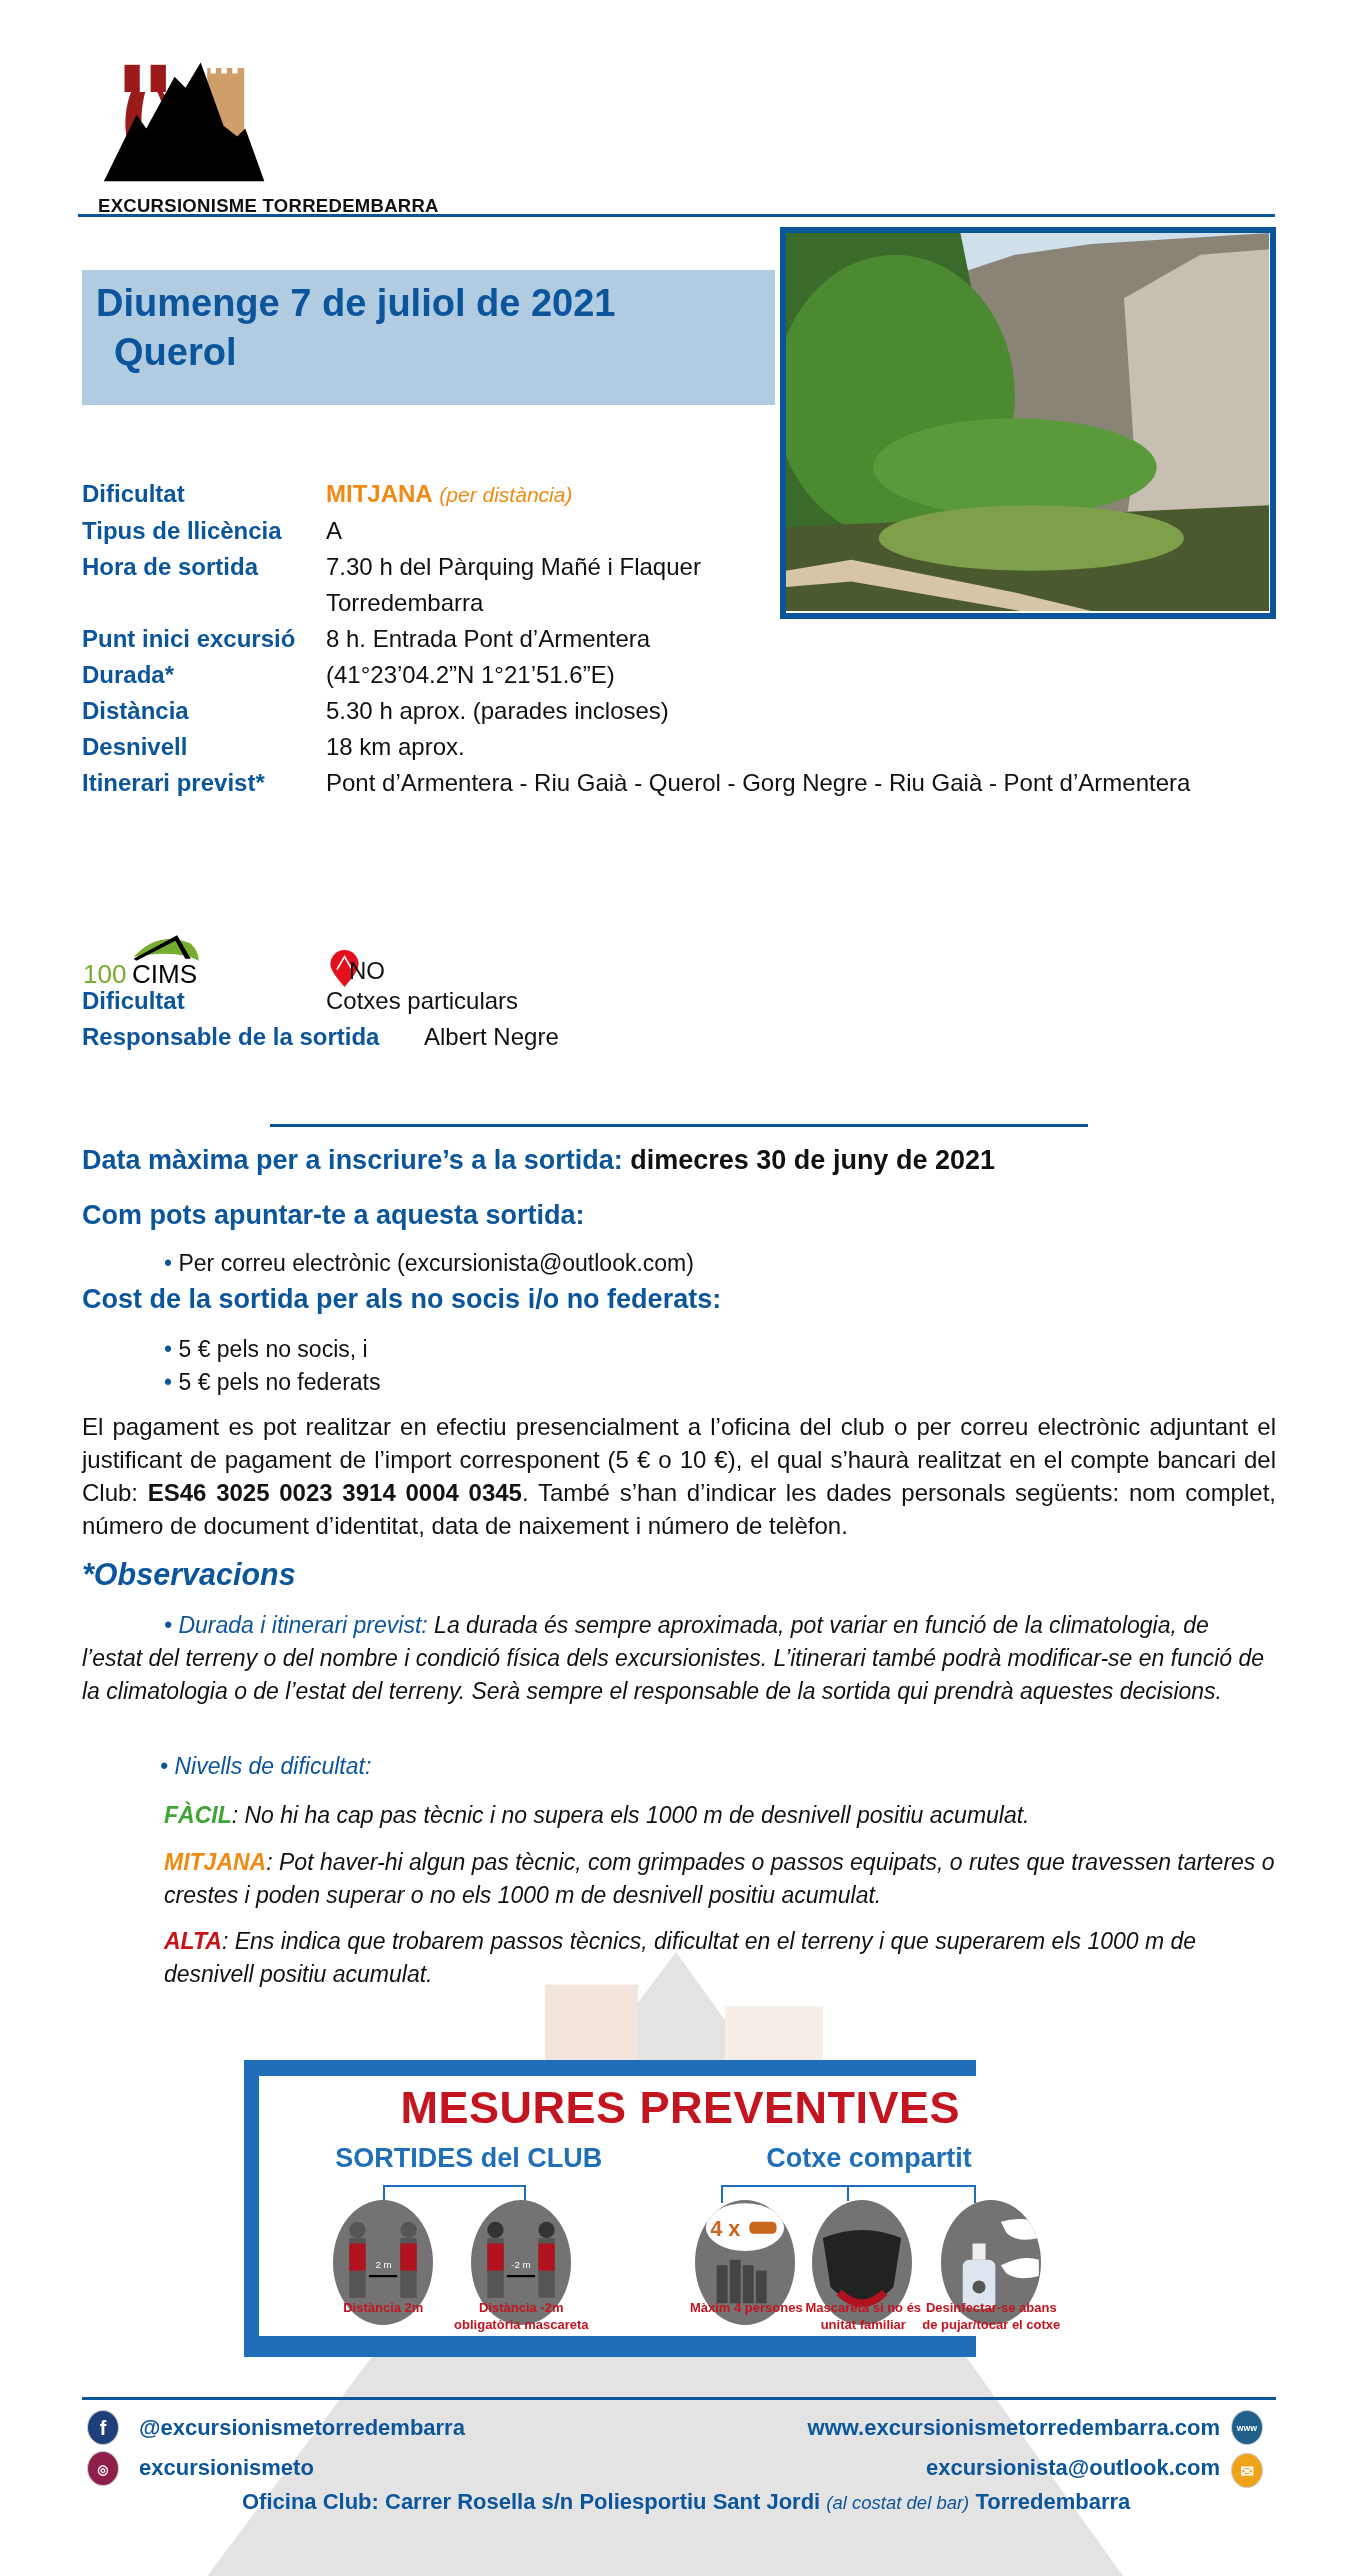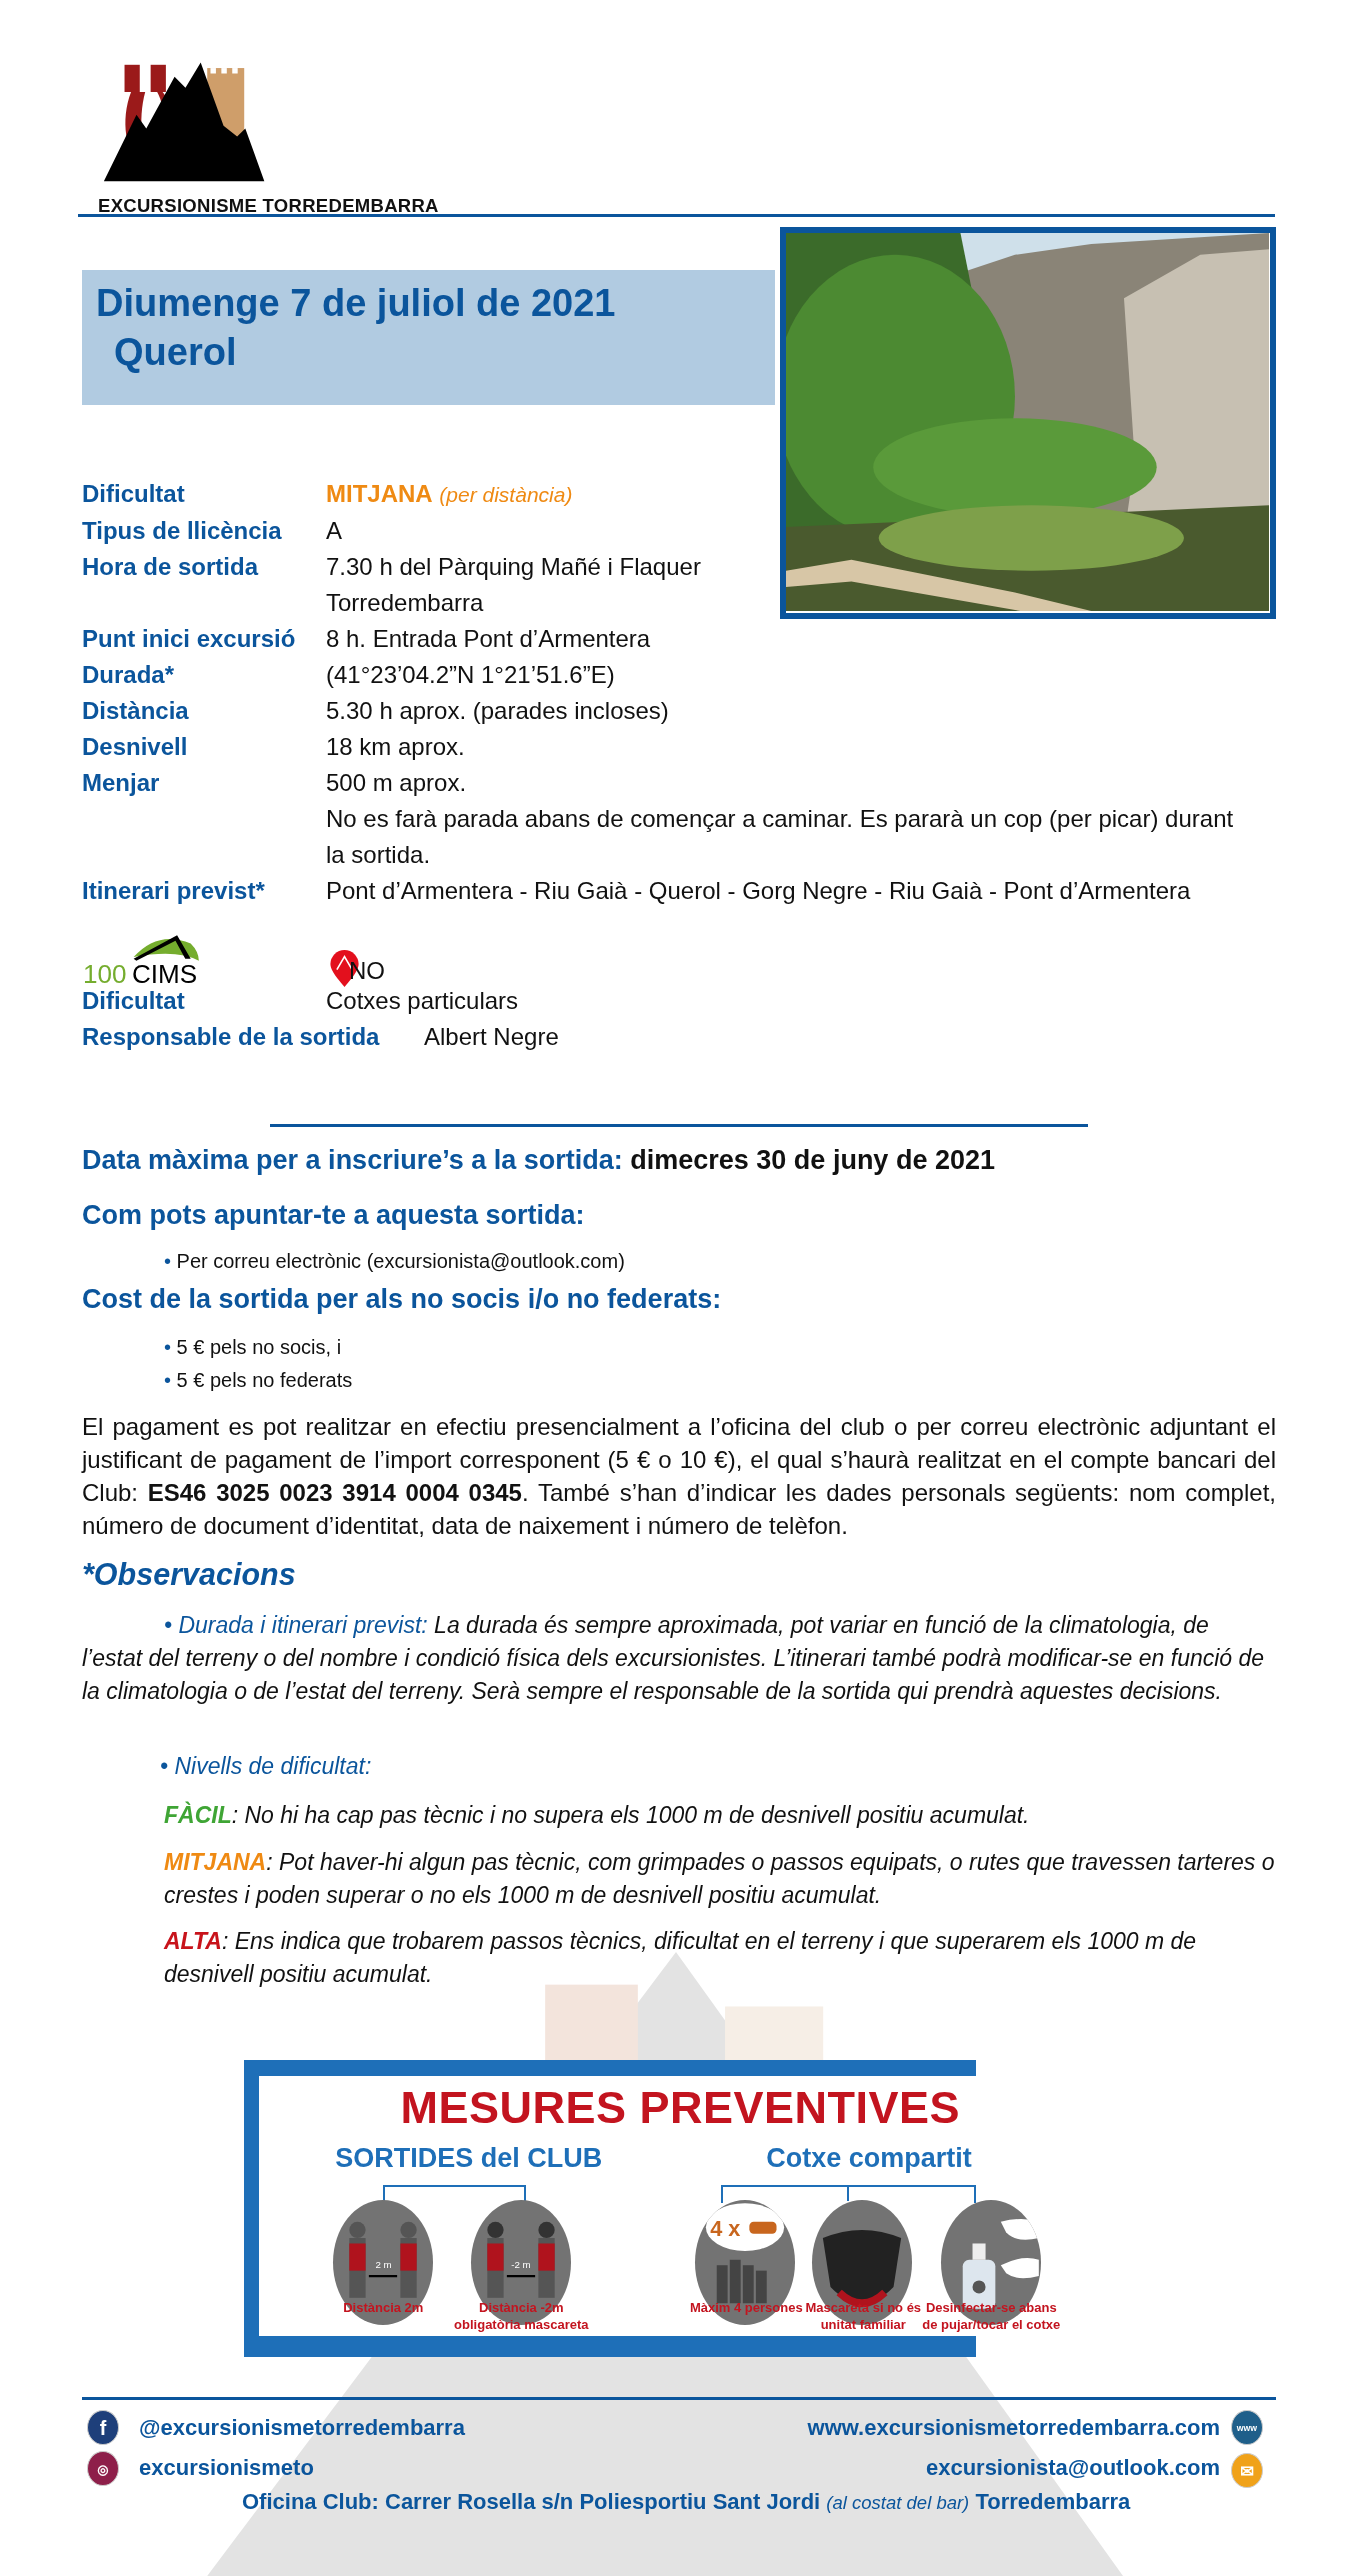--- a/index.html
+++ b/index.html
@@ -38,21 +38,21 @@
   .pin { position:absolute; left:246px; top:23px; width:33px; height:38px; }
   .no-text { position:absolute; left:267px; top:26px; font-size:24px; line-height:36px; }
   .bottom-info { left:82px; top:983px; width:763px; font-size:24px; line-height:36px; }
 
   .rule-mid { left:270px; top:1124px; width:818px; height:2.7px; }
 
   .h2 { font-size:27px; font-weight:bold; color:#0b559c; white-space:nowrap; }
   .deadline { left:82px; top:1145px; }
   .deadline .dd { color:#111; }
   .how { left:82px; top:1200px; }
-  .bullet { font-size:20px; color:#111; white-space:nowrap; }
+  .bullet { font-size:23px; color:#111; white-space:nowrap; }
   .bullet .dot { color:#0b559c; }
   .b1 { left:164px; top:1250px; }
   .cost { left:82px; top:1284px; }
   .b2 { left:164px; top:1336px; }
   .b3 { left:164px; top:1369px; }
   .payment { left:82px; top:1410px; width:1194px; font-size:24px; line-height:33px; color:#111; text-align:justify; }
   .payment b { font-weight:bold; }
 
   .obs-title { left:82px; top:1557px; font-size:30.5px; font-weight:bold; font-style:italic; color:#0b559c; }
   .obs-p { left:82px; top:1609px; width:1183px; font-size:23px; line-height:33px; font-style:italic; color:#111; text-indent:82px; }
@@ -169,28 +169,20 @@
   </div>
   <div class="row">
     <div class="lbl">Distància</div>
     <div class="val">5.30 h aprox. (parades incloses)</div>
   </div>
   <div class="row">
     <div class="lbl">Desnivell</div>
     <div class="val">18 km aprox.</div>
   </div>
   <div class="row">
-    <div class="lbl">Menjar</div>
-    <div class="val">
-        <div>500 m aprox.</div>
-        <div>No es farà parada abans de començar a caminar. Es pararà un cop (per picar) durant</div>
-        <div>la sortida.</div>
-      </div>
-  </div>
-  <div class="row">
     <div class="lbl">Itinerari previst*</div>
     <div class="val">Pont d’Armentera - Riu Gaià - Querol - Gorg Negre - Riu Gaià - Pont d’Armentera</div>
   </div>
 </div>
 
 <div class="layer cims-row">
   <svg class="logo100" viewBox="0 0 230 110">
     <path d="M95,55 Q140,5 200,30 Q215,45 215,62 Q175,40 95,55 Z" fill="#75ad2e"></path>
     <path d="M95,58 L175,15 L200,58 L190,58 L172,25 L100,62 Z" fill="#000"></path>
     <text x="2" y="102" font-size="48" fill="#75ad2e" font-family="Liberation Sans, sans-serif">100</text>

